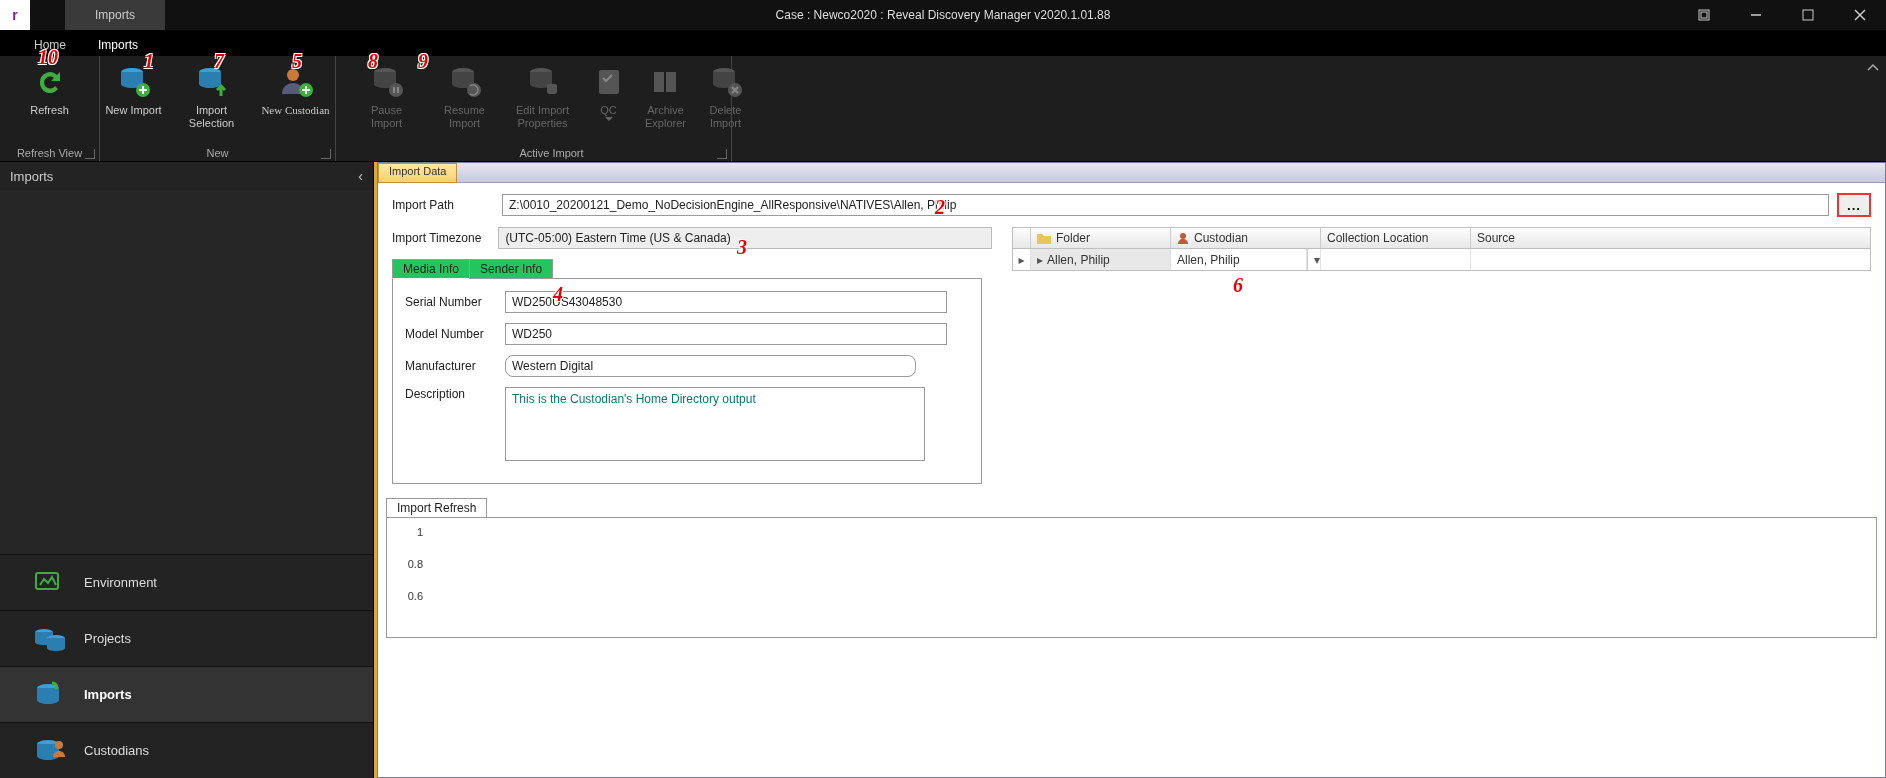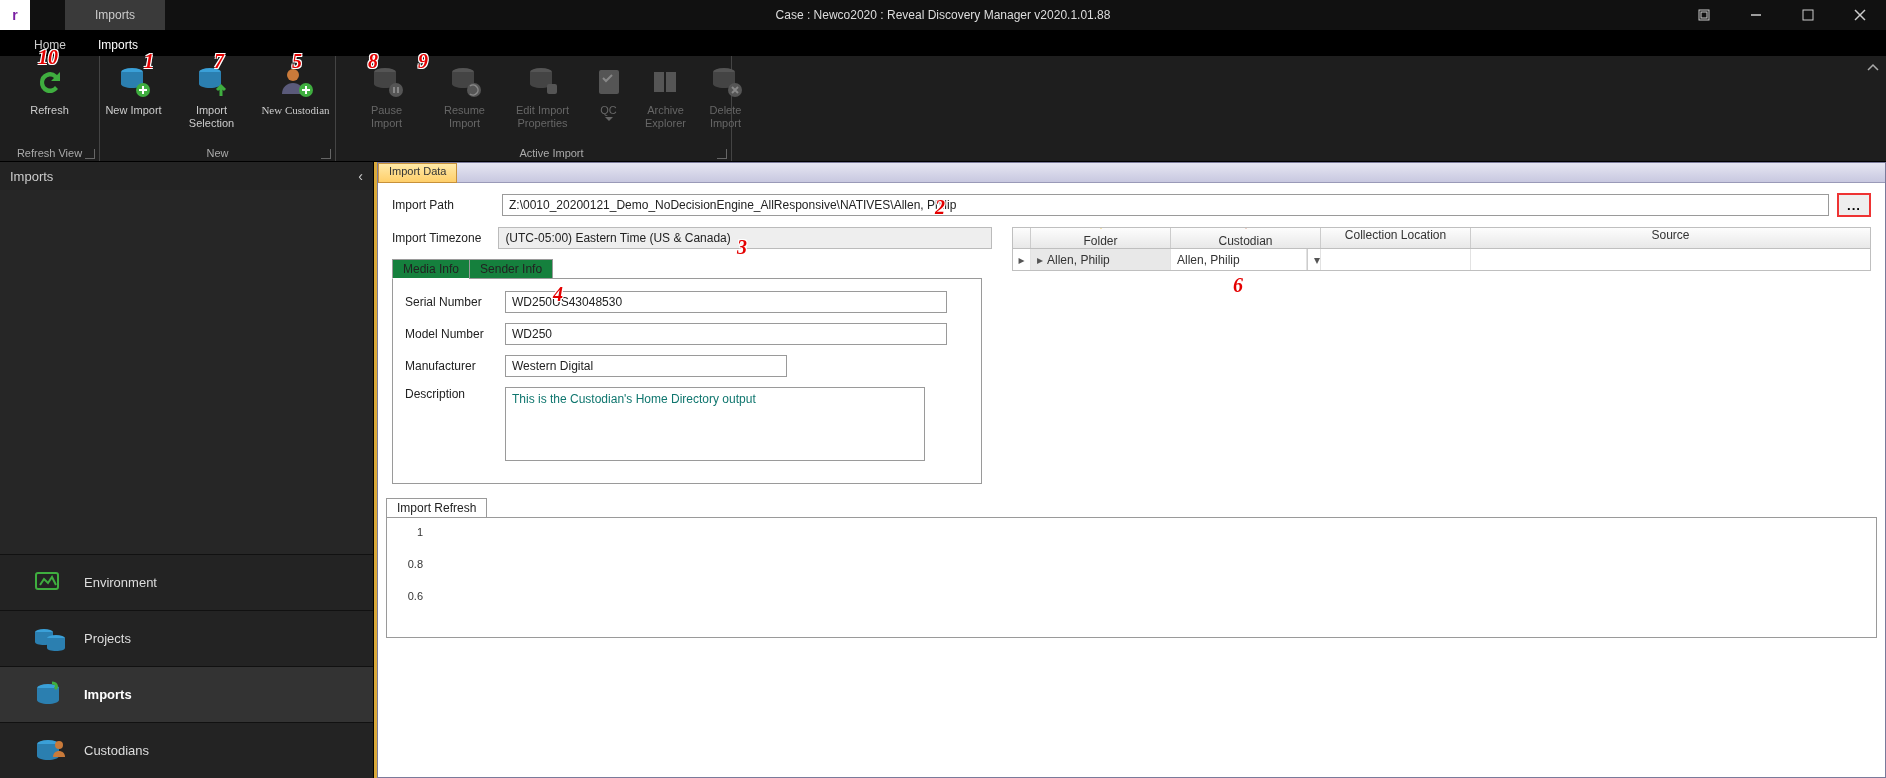--- a/index.html
+++ b/index.html
@@ -52,28 +52,28 @@
   .frow { display:flex; align-items:center; margin-bottom:10px; }
   .frow label { width:110px; font-size:12px; color:#222; }
   .frow input[type=text] { height:22px; border:1px solid #9a9a9a; padding:0 6px; font-size:12px; color:#222; background:#fff;}
   .frow .wide-input { flex:1; }
   .browse-btn { width:34px; height:24px; border:2px solid #e33; background:#eee; margin-left:8px; font-weight:bold; letter-spacing:1px;}
   .tz-box { background:#eee; border:1px solid #bbb; height:22px; width:510px; display:flex; align-items:center; padding:0 6px; font-size:12px; color:#222;}
   .two-col { display:flex; gap:20px;}
   .leftcol { width:600px;}
   .rightcol { flex:1; }
   .grid-head { display:flex; height:22px; background:linear-gradient(#fdfdfd,#e8e8e8); border:1px solid #bfbfbf; font-size:12px; color:#333;}
-  .grid-head .gh { border-right:1px solid #ccc; display:flex; align-items:center; padding:0 6px; gap:5px;flex-direction:column;}
+  .grid-head .gh { border-right:1px solid #ccc; display:flex; align-items:center; padding:0 6px; gap:5px;}
   .grid-row { display:flex; height:22px; border:1px solid #bfbfbf; border-top:none; font-size:12px; color:#333;}
   .grid-row .gc { border-right:1px solid #e2e2e2; display:flex; align-items:center; padding:0 6px;}
   .grid-arrow { width:18px; justify-content:center; color:#555;}
   .grid-row.sel .gc:nth-child(2){ background:#e8e8e8; }
   .dd { width:14px; text-align:center; color:#555; border-left:1px solid #ccc; }
   .subtabs { display:flex; margin-top:8px; }
-  .subtabs .stab { border:1px solid #9a9a9a; padding:2px 10px; font-size:12px; background:#15803d; color:#222; margin-right:-1px;}
+  .subtabs .stab { border:1px solid #9a9a9a; padding:2px 10px; font-size:12px; background:#22c55e; color:#222; margin-right:-1px;}
   .subtabs .stab.active { border-bottom:1px solid #fff; }
   .subform { border:1px solid #9a9a9a; border-top:1px solid #9a9a9a; padding:12px 12px 12px 12px; margin-top:-1px; width:590px;}
   .subform .frow label { width:100px; }
   .subform input[type=text]{ width:442px;}
   .subform textarea { width:420px; height:74px; border:1px solid #9a9a9a; padding:4px 6px; font-size:12px; font-family:inherit; resize:none; color:#0f766e;}
   .snapshot-tab { margin:8px 8px 0 8px; display:flex;}
   .snapshot-tab .stab2 { border:1px solid #9a9a9a; padding:2px 10px; font-size:12px; background:#fff; color:#222;}
   .snapshot-tab .bar { flex:1; border-bottom:1px solid #9a9a9a; }
   .chart-box { margin:0 8px 0 8px; border:1px solid #9a9a9a; border-top:none; height:120px; position:relative; background:#fff;}
   .chart-box .ylab { position:absolute; right: calc(100% - 36px); font-size:11px; color:#333; transform:translateY(-50%);}
@@ -322,21 +322,21 @@
               <div class="frow">
                 <label>Serial Number</label>
                 <input type="text" value="WD250US43048530" style="">
               </div>
               <div class="frow">
                 <label>Model Number</label>
                 <input type="text" value="WD250" style="">
               </div>
               <div class="frow">
                 <label>Manufacturer</label>
-                <input type="text" style="width: 282px;" value="Western Digital">
+                <input type="text" style="width: 411px; border-radius: 8px;" value="Western Digital">
               </div>
               <div class="frow" style="align-items:flex-start;">
                 <label>Description</label>
                 <textarea style="">This is the Custodian's Home Directory output</textarea>
               </div>
             </div>
           </div>
 
           <div class="rightcol">
             <div class="grid-head">

